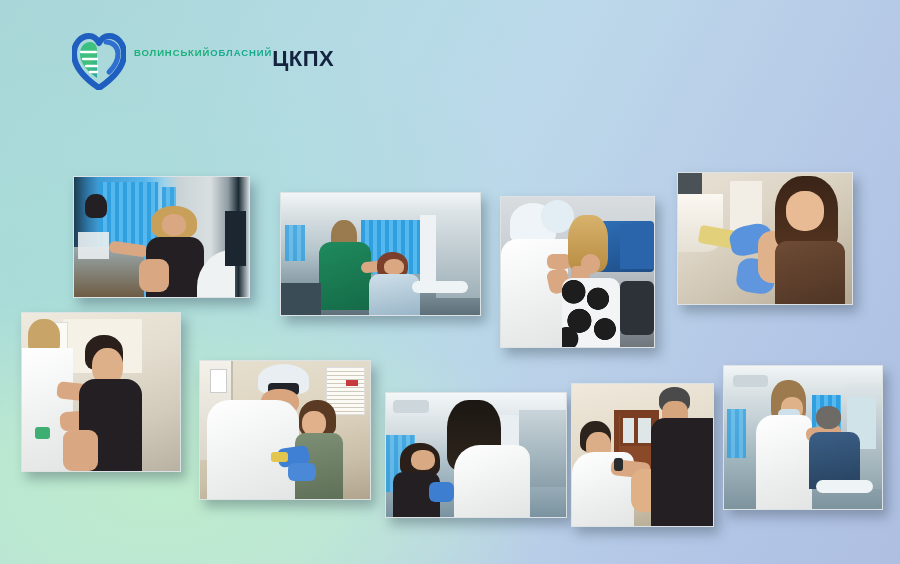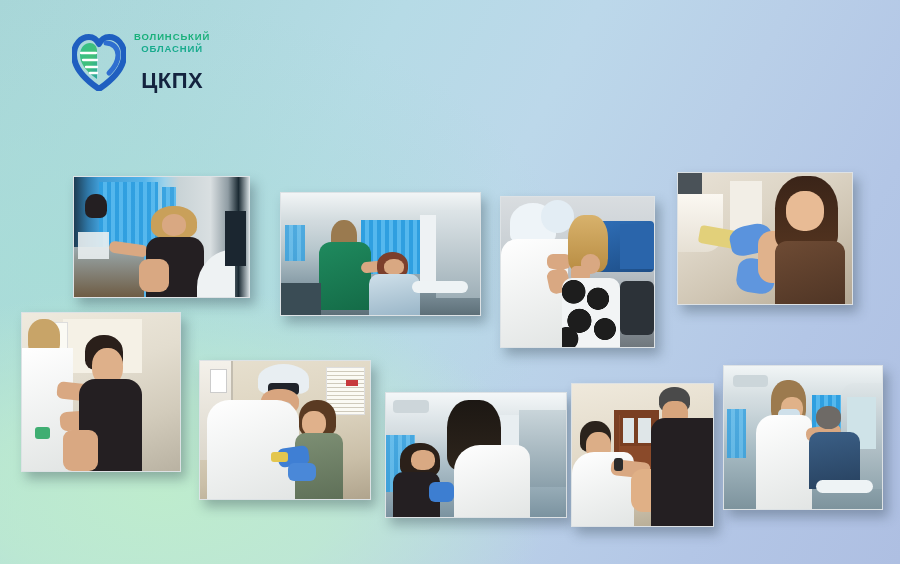--- a/index.html
+++ b/index.html
@@ -23,21 +23,21 @@
   
   #logo {
     position: absolute;
     left: 72px;
     top: 32px;
     display: flex;
     align-items: center;
     gap: 8px;
   }
   #logo-mark { width: 54px; height: 58px; display: block; }
-  #logo-text { display: flex; flex-direction: column; line-height: 1; align-items: center; }
+  #logo-text { display: flex; flex-direction: row; line-height: 1; }
   .logo-small {
     font-size: 9.5px;
     font-weight: bold;
     letter-spacing: 0.9px;
     color: #19b07a;
     margin-bottom: 2.5px;
   }
   .logo-small.second { color: #17ab8d; margin-bottom: 16px; }
   .logo-big {
     font-size: 22px;

